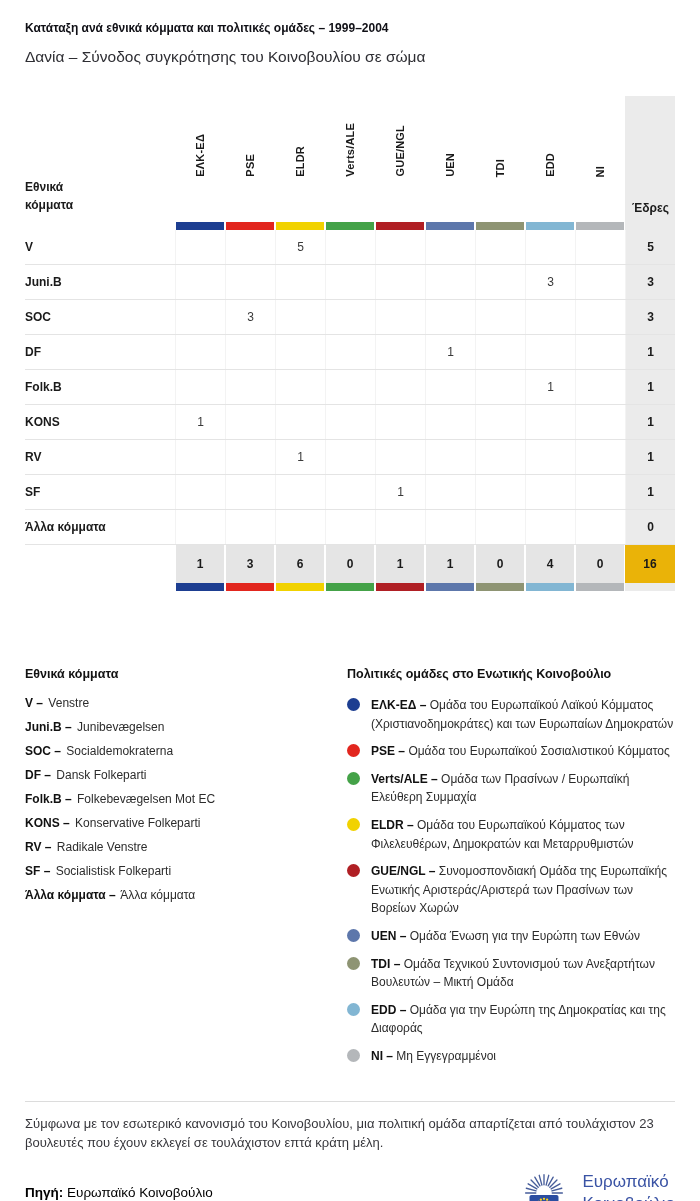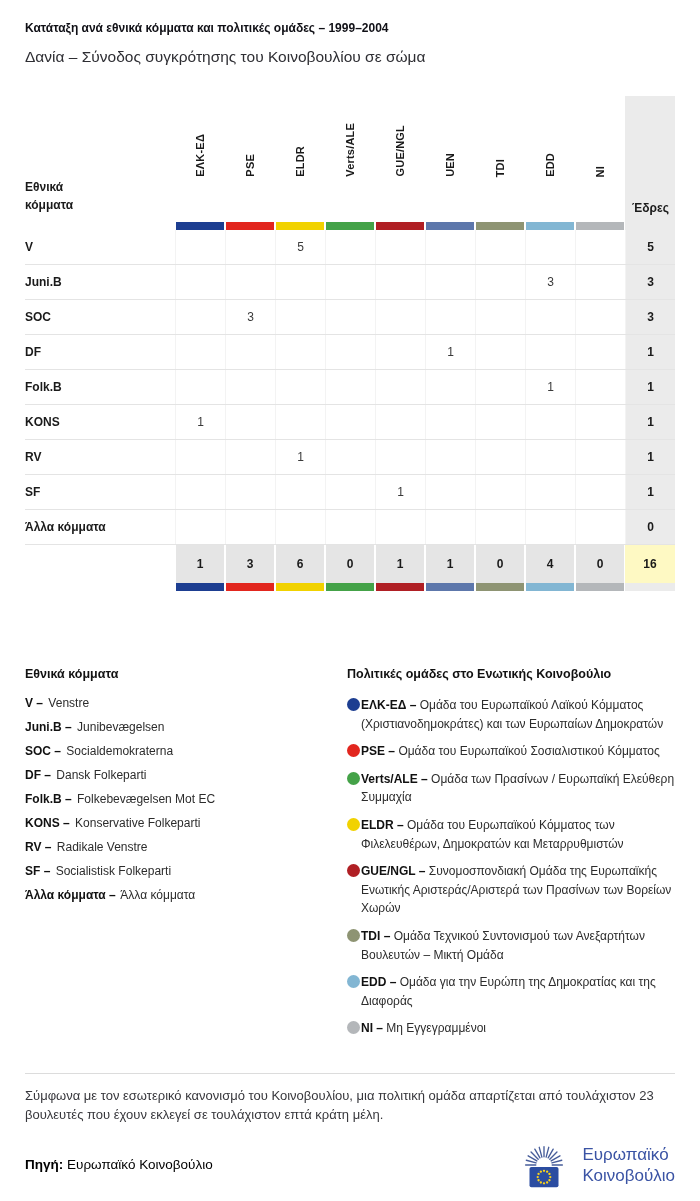--- a/index.html
+++ b/index.html
@@ -18,28 +18,28 @@
 .vlabel{writing-mode:vertical-rl;transform:rotate(180deg);font-size:11px;font-weight:700;color:#1a1a1a;letter-spacing:.2px;white-space:nowrap}
 .hseats{display:flex;align-items:flex-end;padding:1px 0 7px 7px;font-size:12px;font-weight:700}
 .bar-row{height:8px}
 .bar{margin:0 1px}
 .data-row{height:35px;border-bottom:1px solid #e4e4e4}
 .pname{display:flex;align-items:center;font-size:12px;font-weight:700}
 .val{display:flex;align-items:center;justify-content:center;font-size:12px;color:#3a3a3a;border-left:1px solid #f3f3f3}
 .sval{font-weight:700;color:#1a1a1a}
 .totals-row{height:38px}
 .tot{margin:0 1px;background:#e5e5e5;display:flex;align-items:center;justify-content:center;font-size:12px;font-weight:700}
-.tot-seats{display:flex;align-items:center;justify-content:center;font-size:12px;font-weight:700;background:#fef9c3}
+.tot-seats{display:flex;align-items:center;justify-content:center;font-size:12px;font-weight:700;background:#eab308}
 .legend{display:flex;gap:28px;margin-top:76px}
 .legend-left{width:294px;flex-shrink:0}
 .legend-right{flex:1}
 .legend-title{font-size:12.5px;font-weight:700;margin-bottom:15px;color:#111}
 .pitem{font-size:12px;margin-bottom:10px;color:#2c2c2c}
 .pcode{font-weight:700;color:#111;margin-right:2px}
-.gitem{display:flex;align-items:flex-start;gap:1px;margin-bottom:9px;font-size:12px;line-height:1.55;color:#2c2c2c}
+.gitem{display:flex;align-items:flex-start;gap:11px;margin-bottom:9px;font-size:12px;line-height:1.55;color:#2c2c2c}
 .dot{width:13px;height:13px;border-radius:50%;flex-shrink:0;margin-top:2px}
 .gcode{font-weight:700;color:#111}
 .rule{border:none;border-top:1px solid #dcdcdc;margin-top:26px}
 .footnote{font-size:13px;line-height:1.5;color:#37373c;margin-top:12px;max-width:645px}
 .bottom{display:flex;justify-content:space-between;align-items:center;margin-top:14px}
 .source{font-size:13.5px;color:#000000}
 .source b{font-weight:700}
 .logo{display:flex;align-items:center;gap:9px}
 .logo-text{font-size:17px;line-height:1.25;color:#3a53a4}
 </style>
@@ -286,20 +286,24 @@
           <span class="dot" style="background: rgb(68, 162, 72);"></span>
           <span><b class="gcode">Verts/ALE –</b> <span>Ομάδα των Πρασίνων / Ευρωπαϊκή Ελεύθερη Συμμαχία</span></span>
         </div>
       <div class="gitem">
           <span class="dot" style="background: rgb(241, 210, 0);"></span>
           <span><b class="gcode">ELDR –</b> <span>Ομάδα του Ευρωπαϊκού Κόμματος των Φιλελευθέρων, Δημοκρατών και Μεταρρυθμιστών</span></span>
         </div>
       <div class="gitem">
           <span class="dot" style="background: rgb(176, 31, 36);"></span>
           <span><b class="gcode">GUE/NGL –</b> <span>Συνομοσπονδιακή Ομάδα της Ευρωπαϊκής Ενωτικής Αριστεράς/Αριστερά των Πρασίνων των Βορείων Χωρών</span></span>
+        </div>
+      <div class="gitem">
+          <span class="dot" style="background: rgb(93, 119, 171);"></span>
+          <span><b class="gcode">UEN –</b> <span>Ομάδα Ένωση για την Ευρώπη των Εθνών</span></span>
         </div>
       <div class="gitem">
           <span class="dot" style="background: rgb(142, 148, 115);"></span>
           <span><b class="gcode">TDI –</b> <span>Ομάδα Τεχνικού Συντονισμού των Ανεξαρτήτων Βουλευτών – Μικτή Ομάδα</span></span>
         </div>
       <div class="gitem">
           <span class="dot" style="background: rgb(130, 182, 211);"></span>
           <span><b class="gcode">EDD –</b> <span>Ομάδα για την Ευρώπη της Δημοκρατίας και της Διαφοράς</span></span>
         </div>
       <div class="gitem">

